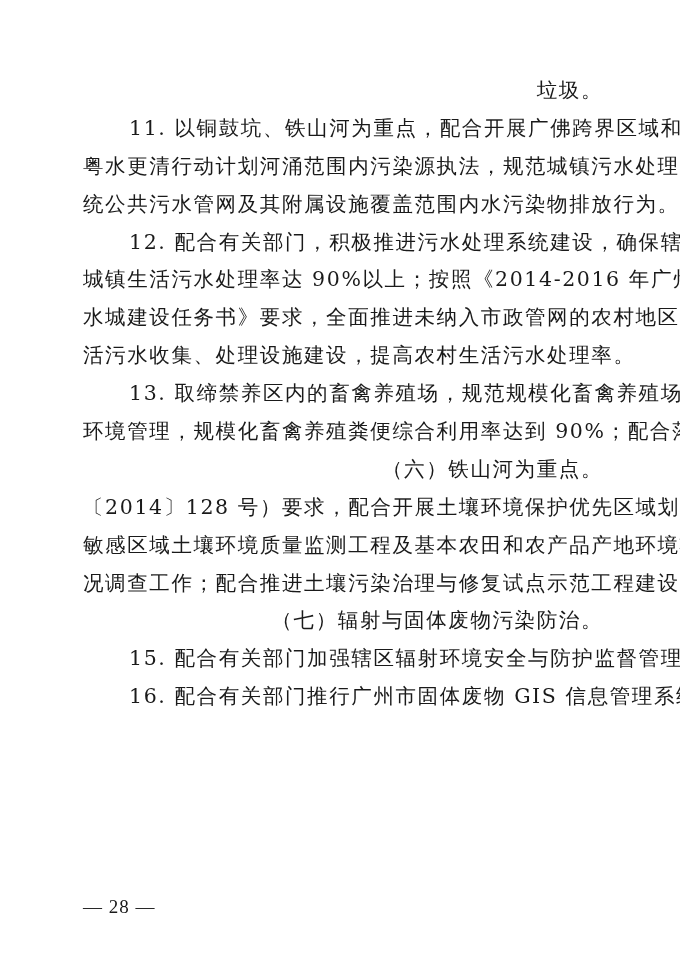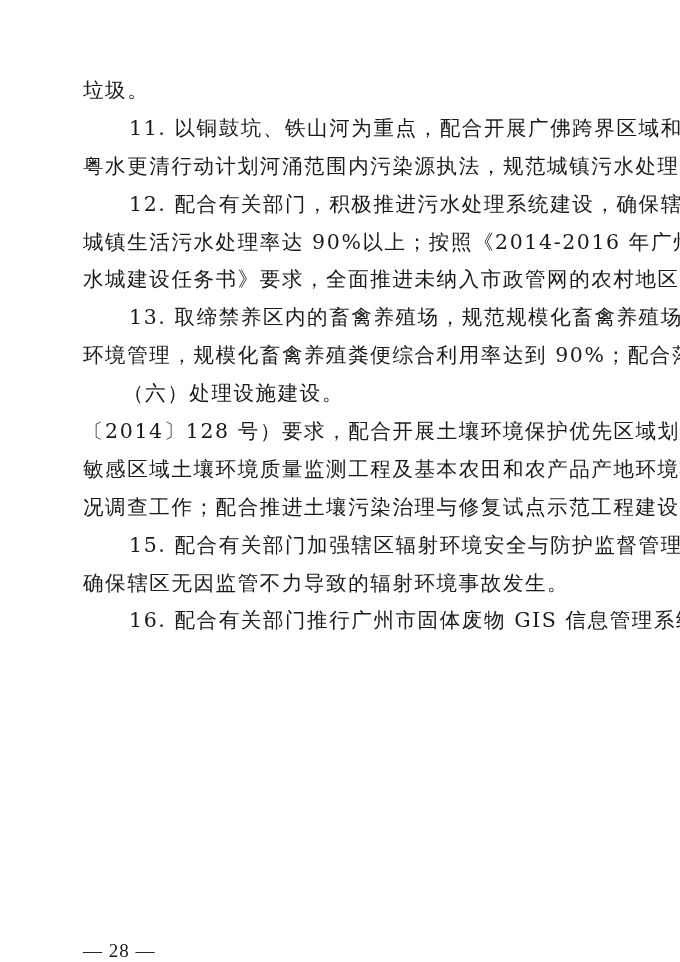--- a/index.html
+++ b/index.html
@@ -1,46 +1,48 @@
 <!DOCTYPE html>
 <html><head>
 <meta charset="utf-8">
 <style>
   html, body { margin: 0; padding: 0; }
   body {
     width: 680px; height: 962px; background: #ffffff; position: relative; overflow: hidden;
     font-family: "DejaVu Serif", "Liberation Serif", serif;
     color: #1a1a1a;
   }
-  .page { position: absolute; left: 83px; top: 72px; width: 520px; }
+  .page { position: absolute; left: 83px; top: 72px; width: 520px; text-align: right; }
   .line {
     height: 37.9px; line-height: 37.9px; font-size: 20.5px; white-space: nowrap;
     letter-spacing: 1.6px; overflow: visible;
   }
   .indent { padding-left: 46px; }
   .heading { padding-left: 40px; }
   .pagenum {
     position: absolute; left: 83px; top: 896px; font-size: 19px;
-    font-family: "Liberation Serif", serif; letter-spacing: 1px; color: #1a1a1a; margin-top: 44px;
+    font-family: "Liberation Serif", serif; letter-spacing: 1px; color: #1a1a1a;
   }
 </style>
 </head>
 <body>
 
 <div class="page">
   <div class="line">垃圾。</div>
   <div class="line indent">11. 以铜鼓坑、铁山河为重点，配合开展广佛跨界区域和南</div>
   <div class="line">粤水更清行动计划河涌范围内污染源执法，规范城镇污水处理系</div>
+  <div class="line">统公共污水管网及其附属设施覆盖范围内水污染物排放行为。</div>
   <div class="line indent">12. 配合有关部门，积极推进污水处理系统建设，确保辖区</div>
   <div class="line">城镇生活污水处理率达 90%以上；按照《2014-2016 年广州市生态</div>
   <div class="line">水城建设任务书》要求，全面推进未纳入市政管网的农村地区生</div>
+  <div class="line">活污水收集、处理设施建设，提高农村生活污水处理率。</div>
   <div class="line indent">13. 取缔禁养区内的畜禽养殖场，规范规模化畜禽养殖场的</div>
   <div class="line">环境管理，规模化畜禽养殖粪便综合利用率达到 90%；配合落实</div>
-  <div class="line heading">（六）处理设施建设。</div>
+  <div class="line heading">（六）铁山河为重点。</div>
   <div class="line">〔2014〕128 号）要求，配合开展土壤环境保护优先区域划定、</div>
   <div class="line">敏感区域土壤环境质量监测工程及基本农田和农产品产地环境状</div>
   <div class="line">况调查工作；配合推进土壤污染治理与修复试点示范工程建设；</div>
+  <div class="line heading">（七）辐射与固体废物污染防治。</div>
   <div class="line indent">15. 配合有关部门加强辖区辐射环境安全与防护监督管理，</div>
-  <div class="line">确保辖区无因监管不力导致的辐射环境事故发生。</div>
   <div class="line indent">16. 配合有关部门推行广州市固体废物 GIS 信息管理系统，</div>
 </div>
 
 <div class="pagenum">— 28 —</div>
 
 </body></html>

